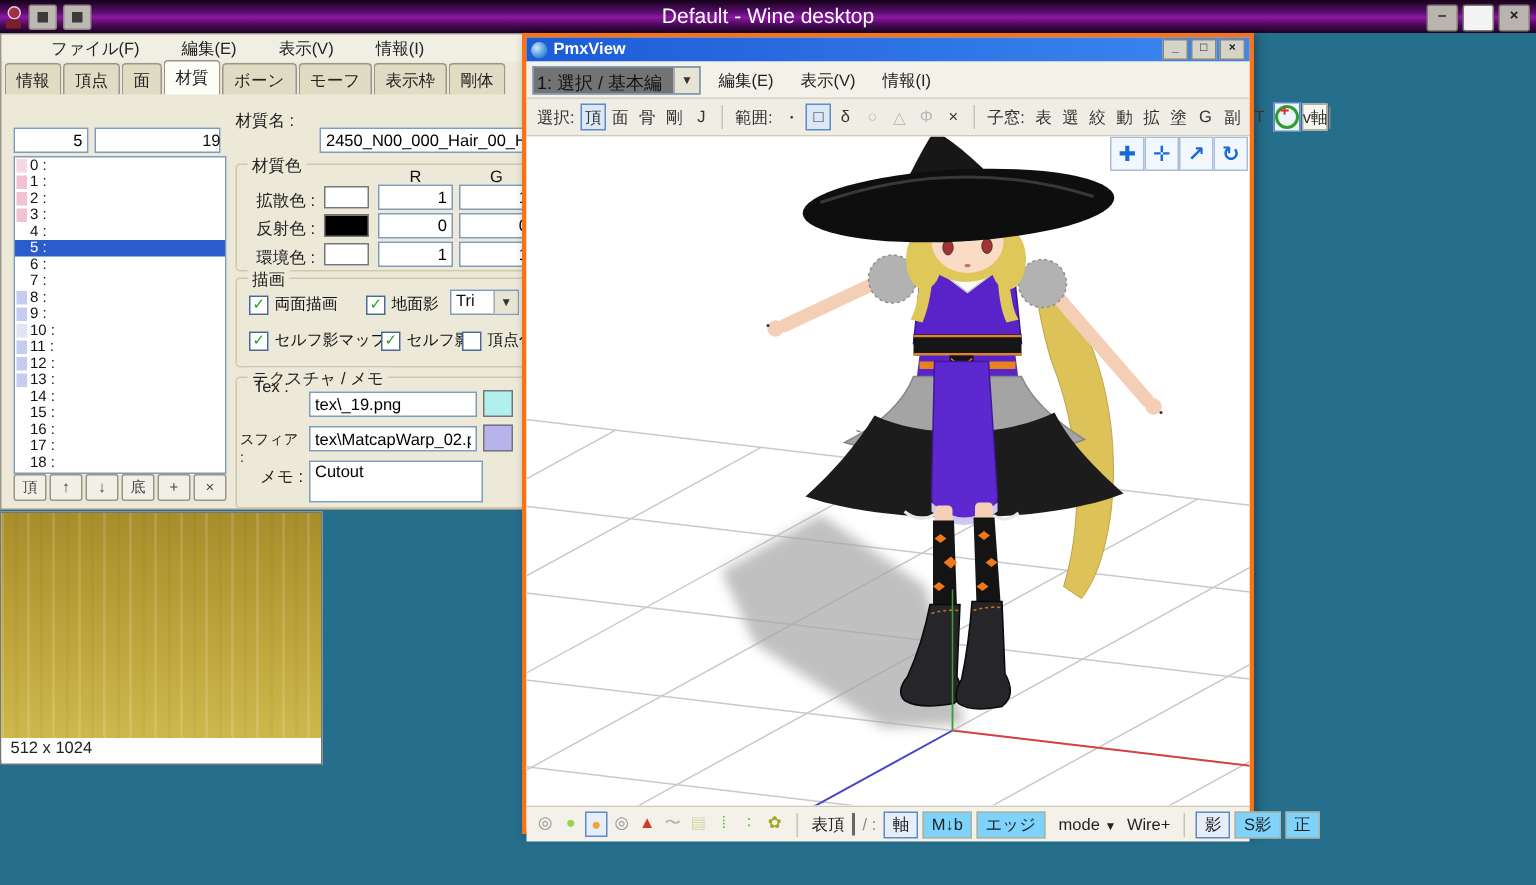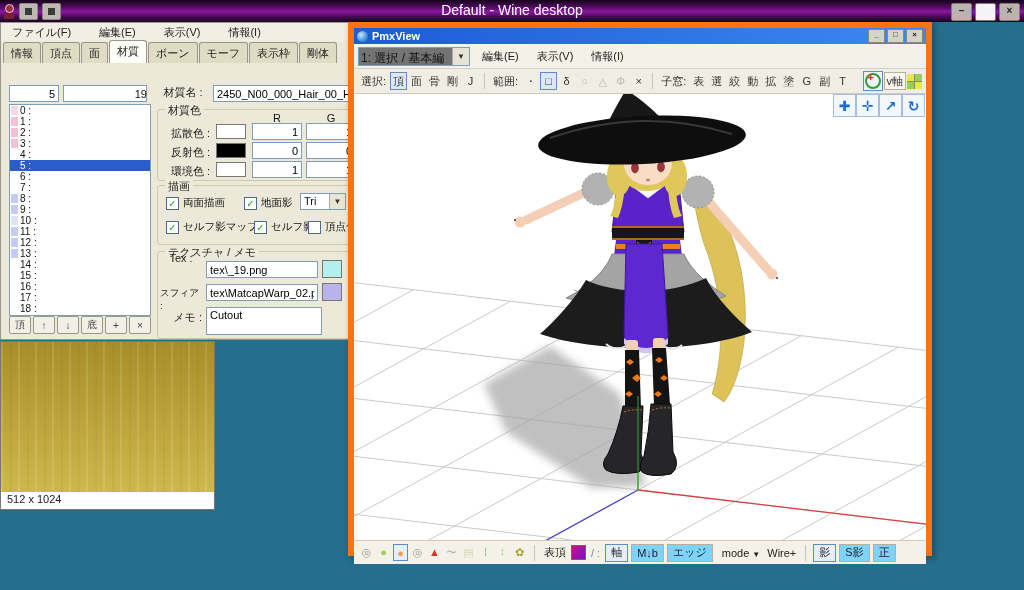--- a/index.html
+++ b/index.html
@@ -22,21 +22,21 @@
         color:#222;font-size:10px;line-height:14px;text-align:center;font-weight:bold}
   .wbtn.lit{background:#f4f4f4}
   
   .appicon{width:11px;height:11px;border-radius:50%;margin-right:4px;flex:0 0 auto;
      background:radial-gradient(circle at 35% 35%,#cfe6fb,#4d9ae0 55%,#1c5ca8)}
   
   .win-edit{position:absolute;left:0;top:22px;width:360px;height:318px;background:#ece9d8;
      border:1px solid #9a968a;box-sizing:border-box;overflow:hidden;z-index:1}
   .etitle{height:18px;background:linear-gradient(#ffffff,#efeee6);display:flex;align-items:center;
      padding:0 4px;border-bottom:1px solid #d8d5c8;font-weight:bold;color:#333}
-  .emenu{height:18px;display:flex;gap:16px;align-items:center;padding:0 5px;background:#f1efe4;color:#222}
+  .emenu{height:18px;display:flex;gap:16px;align-items:center;padding:0 27px;background:#f1efe4;color:#222}
   .tabs{display:flex;height:21px;padding:1px 2px 0;align-items:flex-end}
   .tab{padding:3px 7px 2px;border:1px solid #9a968a;border-bottom:none;border-radius:3px 3px 0 0;
        background:#e0dcc4;margin-right:1px;color:#222;white-space:nowrap}
   .tab.active{background:#fdfdf8;padding-bottom:4px;position:relative;z-index:2}
   .win-edit input,.win-edit textarea{font-family:inherit;font-size:11px;border:1px solid #7f9db9;background:#fff;
        box-sizing:border-box;padding:1px 3px;outline:none}
   .abs{position:absolute}
   .matlist{background:#fff;border:1px solid #7f9db9;overflow:hidden}
   .mrow{height:11px;line-height:11px;display:flex;align-items:center;font-size:10px;padding-left:1px;white-space:nowrap}
   .mrow .chip{width:7px;height:9px;display:inline-block;margin-right:2px;flex:0 0 auto}
@@ -56,22 +56,22 @@
   .drop .dar{width:15px;background:#e8e4d4;border-left:1px solid #aaa;text-align:center;font-size:8px;line-height:15px;color:#333}
   
   .tex-panel{position:absolute;left:0;top:341px;width:215px;height:169px;border:1px solid #777;
      box-sizing:border-box;background:#fff;z-index:1}
   .tex-img{height:150px;
      background:
        repeating-linear-gradient(90deg,rgba(255,255,230,.13) 0 2px,rgba(0,0,0,0) 2px 9px,rgba(90,70,0,.05) 9px 11px,rgba(0,0,0,0) 11px 17px),
        linear-gradient(180deg,#a78e2b 0%,#b59c35 35%,#c3ab42 70%,#cdb84e 100%)}
   .tex-size{height:15px;line-height:15px;padding-left:6px;background:#fff;color:#222}
   
-  .win-view{position:absolute;left:348px;top:22px;width:584px;height:534px;background:#ece9d8;
-     border:6px solid #f97316;box-sizing:border-box;z-index:3;box-shadow:2px 2px 6px rgba(0,0,0,.35)}
+  .win-view{position:absolute;left:348px;top:22px;width:488px;height:534px;background:#ece9d8;
+     border:3px solid #f97316;box-sizing:border-box;z-index:3;box-shadow:2px 2px 6px rgba(0,0,0,.35)}
   .vtitle{height:16px;background:linear-gradient(90deg,#1b5cd7,#3f87f0);display:flex;align-items:center;
      padding:0 3px;color:#fff;font-weight:bold}
   .vbtns{margin-left:auto;display:flex;gap:2px}
   .vb{width:15px;height:12px;background:#d6d3c8;border:1px solid #8a867a;font-size:8px;line-height:10px;
       text-align:center;color:#222;font-weight:bold}
   .vmenu{height:24px;display:flex;align-items:center;gap:6px;padding:0 4px;background:#f3f1e8;
      border-bottom:1px solid #d6d2c2}
   .combo{width:112px;height:19px;border:1px solid #7f9db9;background:#737373;display:flex;
      box-sizing:border-box;overflow:hidden;white-space:nowrap}
   .combo .ctx{flex:1;padding:2px 2px 0;font-size:12px;overflow:hidden}
@@ -230,21 +230,21 @@
     </div>
   <div class="abs" id="list-btns" style="left:8px;top:293px;display:flex;gap:2px">
       <div class="lbtn">頂</div>
       <div class="lbtn">↑</div>
       <div class="lbtn">↓</div>
       <div class="lbtn">底</div>
       <div class="lbtn">+</div>
       <div class="lbtn">×</div>
     </div>
 
-  <span class="abs rowlbl" style="left:156px;top:62px;width:52px;text-align:center">材質名 :</span>
+  <span class="abs rowlbl" style="left:156px;top:50px;width:52px;text-align:left">材質名 :</span>
   <input class="abs" style="left: 212px; top: 62px; width: 146px; height: 17px;" value="2450_N00_000_Hair_00_HAIR_">
 
   <div class="grp" style="left:156px;top:86px;width:202px;height:72px">
     <span class="leg">材質色</span>
     <span class="abs" style="left:94px;top:2px;width:50px;text-align:center">R</span>
     <span class="abs" style="left:148px;top:2px;width:50px;text-align:center">G</span>
 
     <span class="abs rowlbl" style="left:2px;top:16px;width:50px;text-align:right">拡散色 :</span>
     <span class="abs sw" style="left: 58px; top: 14px; width: 30px; height: 15px; background: rgb(255, 255, 255);"></span>
     <input class="abs num" style="left: 94px; top: 13px; width: 50px; height: 17px;" value="1">

